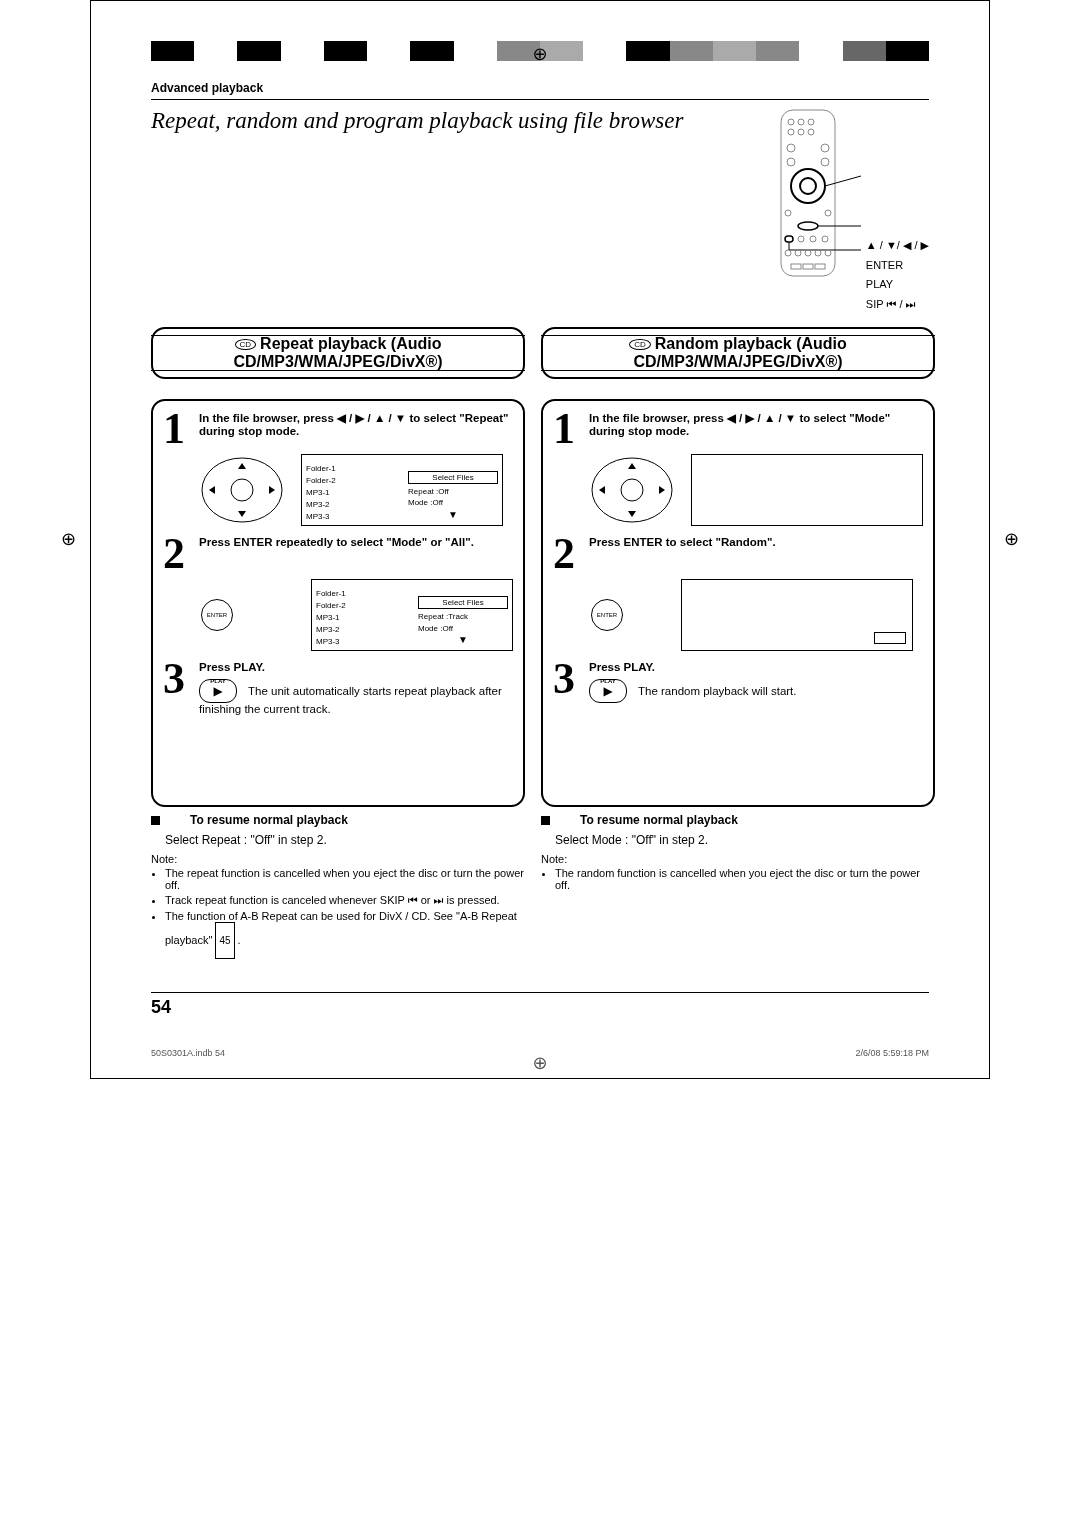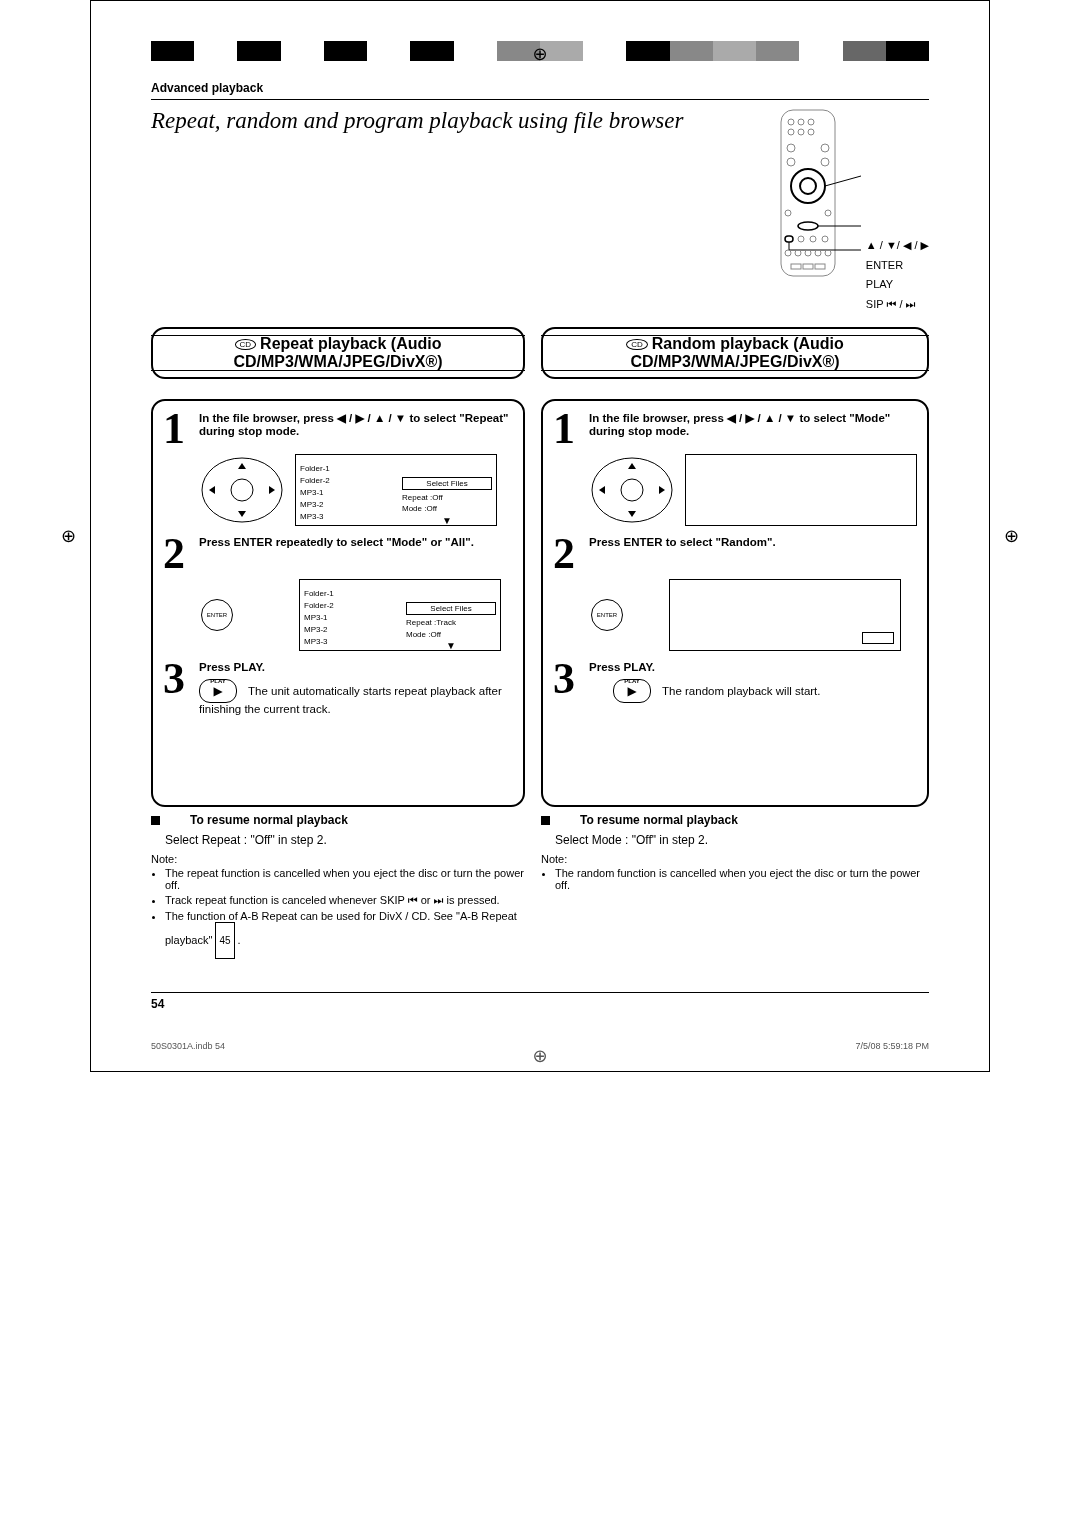--- a/index.html
+++ b/index.html
@@ -114,35 +114,35 @@
   }
   .step-num {
     font-family: "Times New Roman", serif;
     font-size: 44px;
     font-weight: bold;
     line-height: 0.8;
     width: 30px;
   }
   .step-body { flex: 1; font-size: 11.5px; font-weight: bold; }
   .step-body span { font-weight: normal; }
-  .illus-row { display:flex; gap: 8px; align-items:center; margin: 4px 0 10px 34px;}
+  .illus-row { display:flex; gap: 14px; align-items:center; margin: 4px 0 10px 34px;}
   .dpad {
     width: 90px; height: 70px;
   }
   .screen-box {
     border: 1px solid #000;
     width: 200px;
     height: 70px;
     font-size: 8px;
     position: relative;
     background:#fff;
   }
   .screen-right .screen-box { width: 230px; height: 70px;}
   .sb-left { position:absolute; left:4px; top:8px; line-height:1.5;}
-  .sb-right { position:absolute; right:4px; top:22px; width: 90px; }
+  .sb-right { position:absolute; right:4px; top:16px; width: 90px; }
   .sb-box { border:1px solid #000; padding:1px 2px; margin-bottom:2px; text-align:center;}
   .sb-line { line-height:1.4; }
   .sb-arrow { font-size:10px; text-align:center;}
   .enter-btn {
     width: 30px; height: 30px; border:1px solid #000; border-radius:50%;
     font-size: 6px; text-align: center; line-height: 30px; margin-left:4px;
   }
   .play-btn {
     display:inline-block;
     width: 36px; height: 22px;
@@ -164,21 +164,21 @@
   .after-text { font-size: 12px; margin: 6px 0 4px 0;}
   .bold { font-weight: bold; margin-left: 26px; }
   .note-head { font-weight: normal; font-size: 11px; margin-top: 6px;}
   ul.notes { margin: 2px 0 0 14px; padding:0; font-size: 11px;}
   ul.notes li { margin-bottom: 3px; }
   .pg-box {
     display:inline-block; border:1px solid #000; padding:12px 3px; font-size:10px;
   }
   .page-num {
     font-weight: bold;
-    font-size: 12px;
+    font-size: 18px;
     margin-top: 30px;
     border-top: 1px solid #000;
     padding-top: 4px;
   }
   .footer-row {
     display:flex; justify-content: space-between;
     font-size: 9px; color: #555;
     margin-top: 30px;
   }
   .side-reg {
@@ -387,21 +387,21 @@
           <div style="width:30px"></div>
           <div class="screen-box">
             <div style="position:absolute; right:6px; bottom:6px; border:1px solid #000; width:30px; height:10px;"></div>
           </div>
         </div>
 
         <div class="step">
           <div class="step-num">3</div>
           <div class="step-body">
             <div>Press PLAY.</div>
-            <div style="margin-top:6px; font-weight:normal;margin-left:24px;">
+            <div style="margin-top:6px; font-weight:normal;">
               <span class="play-btn">▶</span>
               <span>The random playback will start.</span>
             </div>
           </div>
         </div>
 
       </div>
 
       <div class="after-text"><span class="sq"></span><span class="bold">To resume normal playback</span></div>
       <div class="after-text" style="margin-left:14px">Select Mode : "Off" in step 2.</div>
@@ -411,16 +411,16 @@
         <li>The random function is cancelled when you eject the disc or turn the power off.</li>
       </ul>
     </div>
   </div>
 
   <div class="page-num">54</div>
 
   <div class="footer-row">
     <span>50S0301A.indb   54</span>
     <span class="reg-mark-bottom">⊕</span>
-    <span>7/5/08   5:59:18 PM</span>
+    <span>2/6/08   5:59:18 PM</span>
   </div>
 
 </div>
 
 </body></html>

